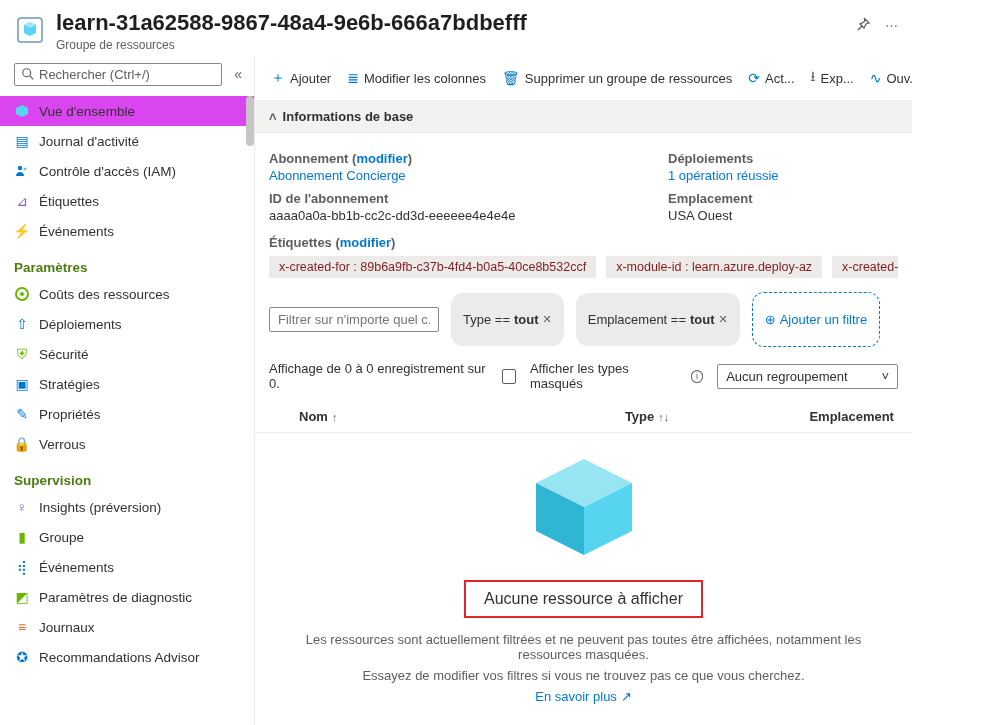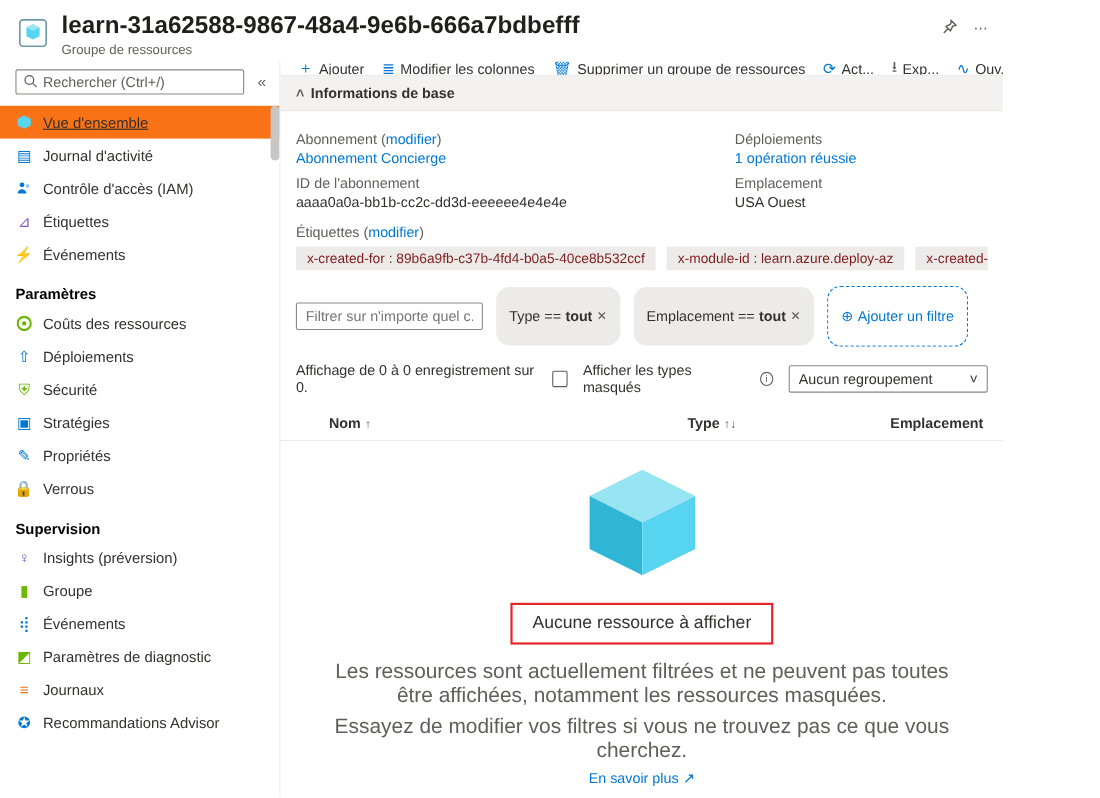--- a/index.html
+++ b/index.html
@@ -15,36 +15,36 @@
 
 .body { display:flex; flex:1; min-height:0; }
 
 .left { width:255px; border-right:1px solid #edebe9; display:flex; flex-direction:column; }
 .search-row { display:flex; align-items:center; padding:6px 8px 10px 14px; gap:8px; }
 .search-box { flex:1; display:flex; align-items:center; border:1px solid #8a8886; border-radius:2px; padding:3px 6px; color:#605e5c; font-size:13px; }
 .search-box svg { margin-right:4px;}
 .collapse { color:#605e5c; font-size:14px; padding:4px; cursor:pointer;}
 .navlist { flex:1; overflow-y:auto; position:relative;}
 .nav-item { display:flex; align-items:center; gap:9px; padding:7px 14px; cursor:pointer; font-size:13.5px; color:#323130;}
-.nav-item.active { background:#f97316;text-decoration:underline;}
+.nav-item.active { background:#d946ef;}
 .nav-icon { width:16px; height:16px; display:flex; align-items:center; justify-content:center; font-size:14px;}
-.nav-section { padding:14px 14px 4px; font-weight:600; font-size:13.5px; color:#000000;}
+.nav-section { padding:14px 14px 4px; font-weight:600; font-size:13.5px; color:#4d7c0f;}
 .scroll-hint { position:absolute; right:0; top:0; width:8px; height:50px; background:#c8c6c4; border-radius:4px;}
 
 .main { flex:1; display:flex; flex-direction:column; overflow:hidden;}
 .toolbar { display:flex; align-items:center; gap:4px; padding:6px 10px; border-bottom:1px solid #edebe9; overflow:hidden; white-space:nowrap;}
 .tb-item { display:flex; align-items:center; gap:5px; padding:4px 6px; cursor:pointer; color:#323130; font-size:13px;}
 .tb-item .ico { color:#0078d4; font-size:14px; display:flex; align-items:center;}
 
 .info-head { display:flex; align-items:center; gap:6px; background:#f3f2f1; padding:8px 14px; font-weight:600; cursor:pointer; border-bottom:1px solid #edebe9;}
 .info-head .chev { color:#605e5c;}
 
 .info-grid { display:flex; padding:10px 14px 4px; gap:30px;}
 .col { flex:1; font-size:13px;}
-.lbl { color:#605e5c; margin-bottom:2px; margin-top:8px;}
+.lbl { color:#605e5c; margin-bottom:2px; margin-top:8px;font-weight:bold;}
 .link { color:#0078d4; cursor:pointer;}
 .v { color:#323130;}
 
 .tagsrow { padding:0 14px 10px;}
 .tags { display:flex; gap:10px; margin-top:6px; overflow:hidden;}
 .tagchip { background:#edebe9; padding:4px 10px; font-size:12.5px; color:#7f1d1d; white-space:nowrap;}
 
 .filterbar { display:flex; align-items:center; gap:12px; padding:4px 14px;}
 .filter-input { border:1px solid #8a8886; padding:4px 8px; font-size:13px; color:#605e5c; width:170px; border-radius:2px;}
 .pill { background:#edebe9; border-radius:12px; padding:19px 12px; font-size:13px; display:flex; align-items:center; gap:4px; cursor:pointer;}
@@ -58,21 +58,21 @@
 
 .colheads { display:flex; padding:8px 14px; border-bottom:1px solid #edebe9; font-weight:600; color:#323130;}
 .colheads .c1 { width:40%; padding-left:30px;}
 .colheads .c2 { width:30%; text-align:right; padding-right:40px;}
 .colheads .c3 { width:30%; text-align:right;}
 .sort { color:#605e5c; font-size:11px; margin-left:4px;}
 
 .empty { display:flex; flex-direction:column; align-items:center; padding:18px 40px; text-align:center;}
 .cube { margin-bottom:16px;}
 .empty-title { border:2px solid #e3262c; padding:8px 18px; font-size:16px; color:#323130; margin-bottom:14px;}
-.empty-txt { color:#605e5c; font-size:19px; margin-bottom:6px; max-width:560px;}
+.empty-txt { color:#605e5c; font-size:13px; margin-bottom:6px; max-width:560px;}
 .learn { color:#0078d4; cursor:pointer; display:flex; align-items:center; gap:4px; font-size:13px;}
 
 b { font-weight:600;}
 </style>
 </head>
 <body>
 
 <div class="page">
   <div class="header">
     <div class="hdr-icon">

